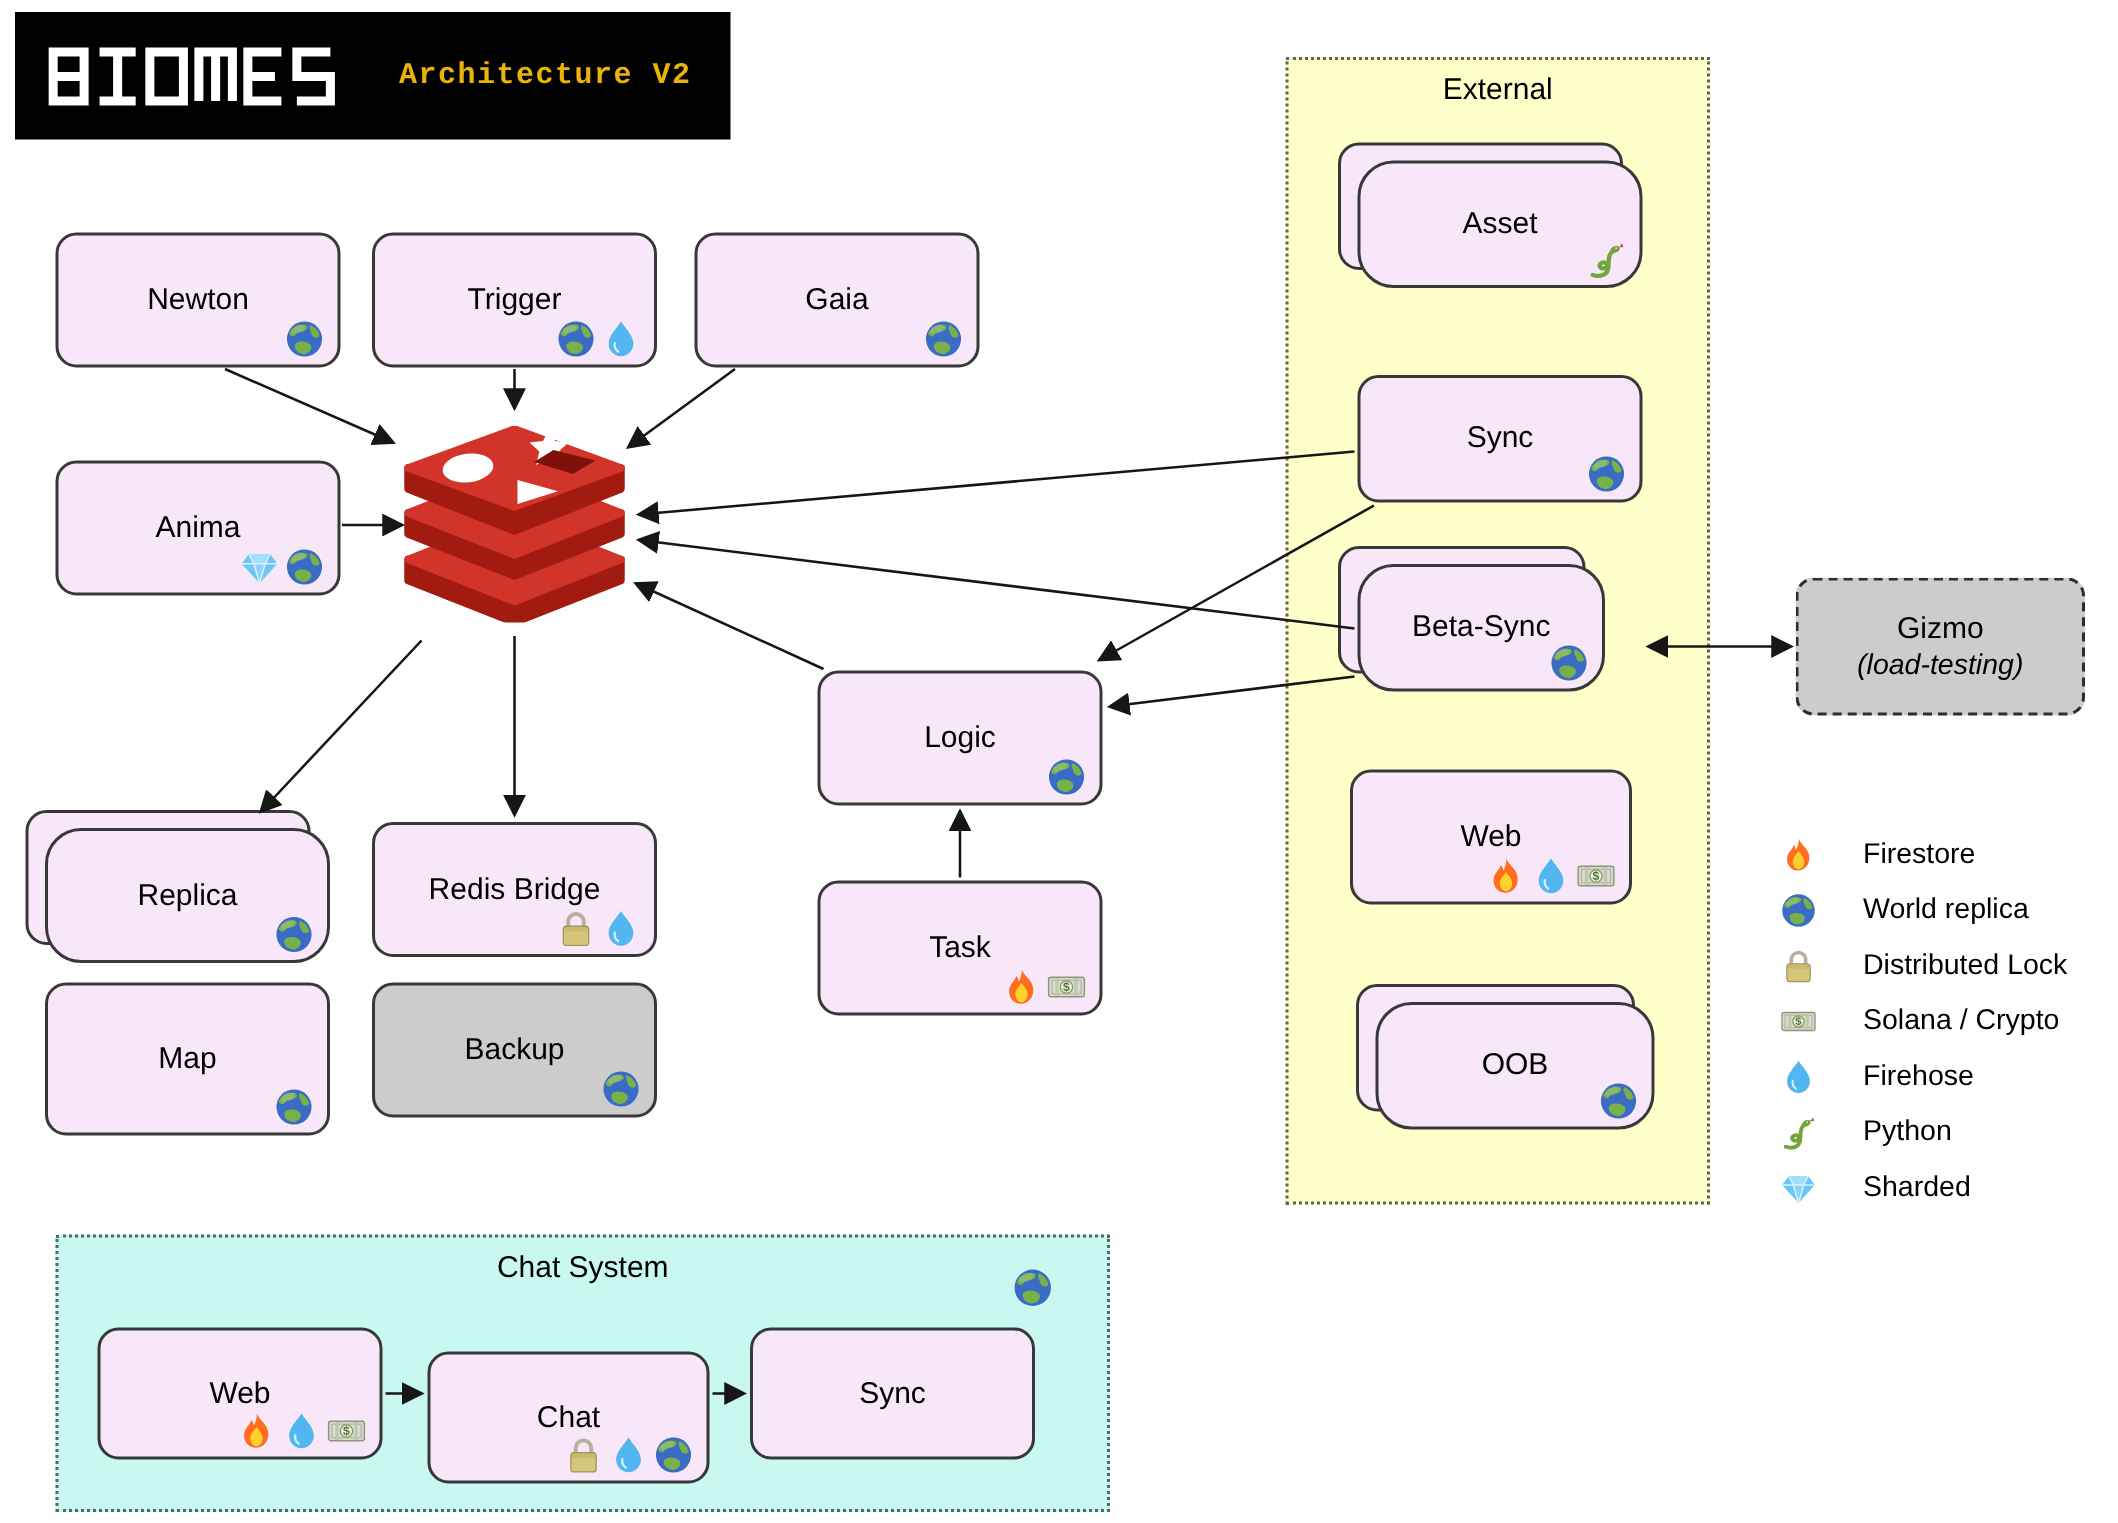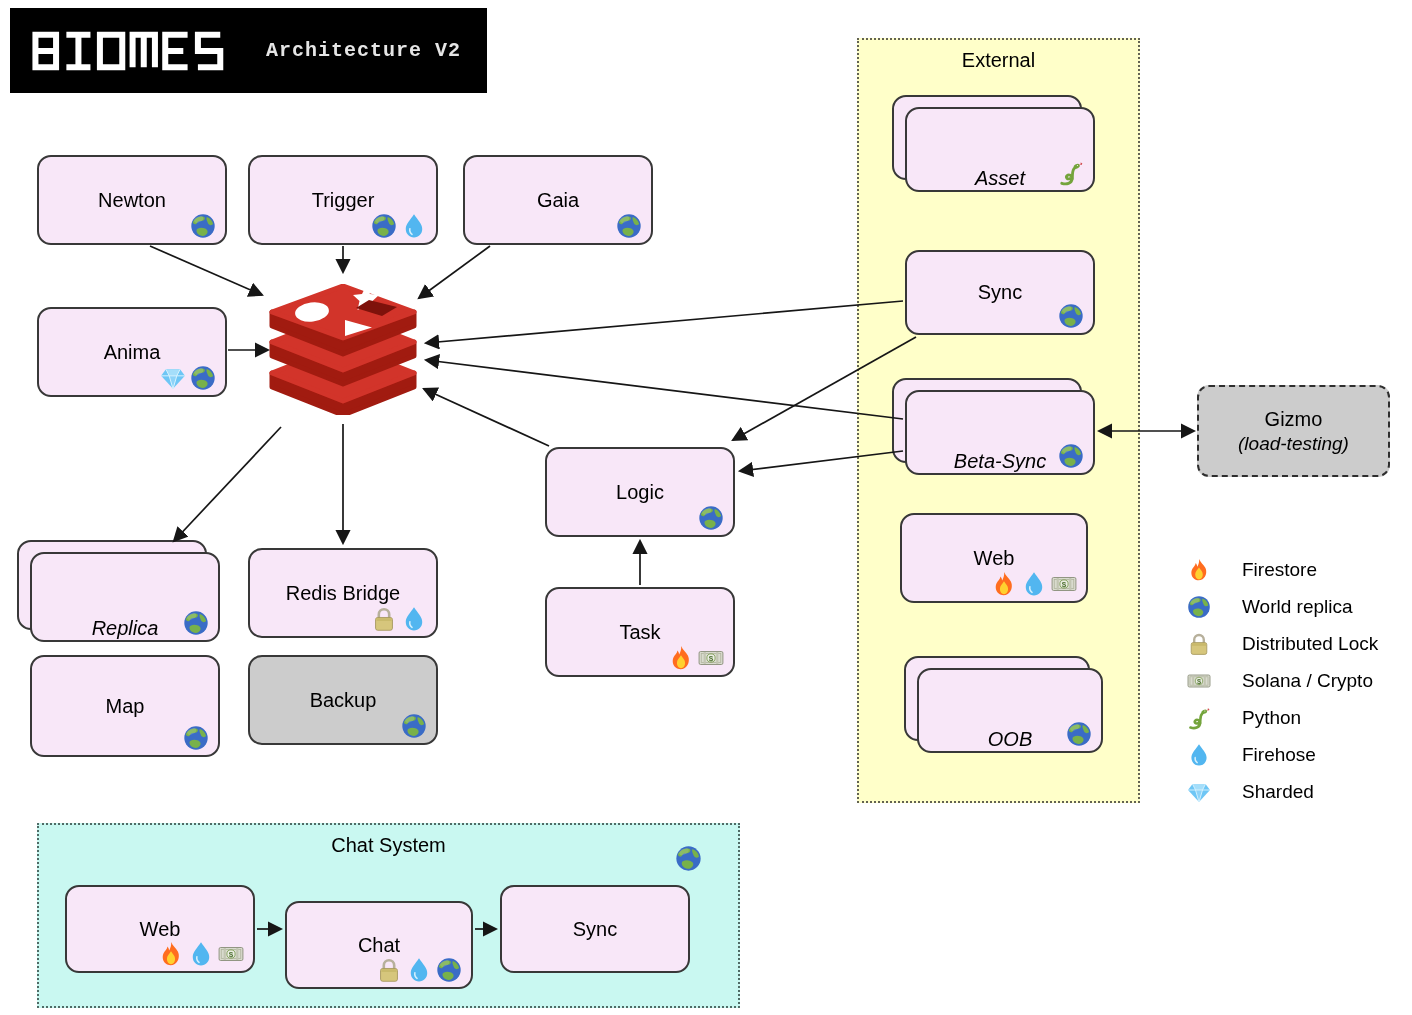--- a/index.html
+++ b/index.html
@@ -3,32 +3,32 @@
 <meta charset="utf-8">
 <style>
   html,body{margin:0;padding:0;background:#ffffff;}
   #canvas{position:relative;width:1412px;height:1015px;background:#ffffff;overflow:hidden;
           font-family:"Liberation Sans", sans-serif;color:#000;}
 
   
   .banner{position:absolute;left:10px;top:8px;width:477px;height:85px;background:#000;z-index:10;}
   .logo-svg{position:absolute;left:22px;top:23px;}
   .banner .subtitle{position:absolute;left:256px;top:0;height:85px;display:flex;align-items:center;
-       color:#e5e5e5;font-family:"Liberation Mono", monospace;font-weight:bold;font-size:20px;letter-spacing:1px;}
+       color:#eab308;font-family:"Liberation Mono", monospace;font-weight:bold;font-size:20px;letter-spacing:1px;}
 
   
   .node{position:absolute;box-sizing:border-box;background:#F8E7F8;border:2px solid #383838;
         border-radius:14px;display:flex;align-items:center;justify-content:center;
         font-size:20px;z-index:10;}
   .node.gray{background:#CCCCCC;}
   .stackwrap{background:none;border:none;border-radius:0;}
   .stack-back{position:absolute;left:-13px;top:-12px;width:100%;height:100%;box-sizing:border-box;
         background:#F8E7F8;border:2px solid #383838;border-radius:14px;}
   .stack-front{position:absolute;inset:0;box-sizing:border-box;background:#F8E7F8;
-        border:2px solid #383838;border-radius:14px;display:flex;align-items:flex-end;justify-content:center;font-style:italic;}
+        border:2px solid #383838;border-radius:24px;display:flex;align-items:center;justify-content:center;}
   .icons{position:absolute;right:9px;bottom:4px;display:flex;gap:4px;align-items:flex-end;z-index:2;}
   .icon{width:26px;height:26px;display:block;}
   .icon.sm{width:24px;height:24px;}
 
   
   .group{position:absolute;box-sizing:border-box;border:2px dotted #636352;z-index:1;}
   .group.external{left:857px;top:38px;width:283px;height:765px;background:#FFFFC9;}
   .group.chatsys{left:37px;top:823px;width:703px;height:185px;background:#C9F8F1;border-color:#4f6b66;}
   .group-label{position:absolute;top:9px;left:0;right:0;text-align:center;font-size:20px;}
 
@@ -264,21 +264,21 @@
 
   <div class="node" style="left:905px;top:250px;width:190px;height:85px;">
     <span>Sync</span>
     <span class="icons">
         <svg class="icon">
           <use href="#i-globe"></use>
         </svg>
       </span>
   </div>
 
-  <div class="node stackwrap" style="left:905px;top:390px;width:190px;height:85px;">
+  <div class="node stackwrap" style="left:905px;top:376px;width:165px;height:85px;">
     <div class="stack-back"></div>
     <div class="stack-front">
       <span>Beta-Sync</span>
       <span class="icons">
           <svg class="icon">
             <use href="#i-globe"></use>
           </svg>
         </span>
     </div>
   </div>
@@ -369,29 +369,29 @@
       <span class="lbl">Distributed Lock</span>
     </div>
     <div class="legend-row">
       <svg class="icon sm">
           <use href="#i-money"></use>
         </svg>
       <span class="lbl">Solana / Crypto</span>
     </div>
     <div class="legend-row">
       <svg class="icon sm">
+          <use href="#i-drop"></use>
+        </svg>
+      <span class="lbl">Firehose</span>
+    </div>
+    <div class="legend-row">
+      <svg class="icon sm">
           <use href="#i-snake"></use>
         </svg>
       <span class="lbl">Python</span>
-    </div>
-    <div class="legend-row">
-      <svg class="icon sm">
-          <use href="#i-drop"></use>
-        </svg>
-      <span class="lbl">Firehose</span>
     </div>
     <div class="legend-row">
       <svg class="icon sm">
           <use href="#i-gem"></use>
         </svg>
       <span class="lbl">Sharded</span>
     </div>
   </div>
 
   <svg id="arrow-layer" width="1412" height="1015" viewBox="0 0 1412 1015">

